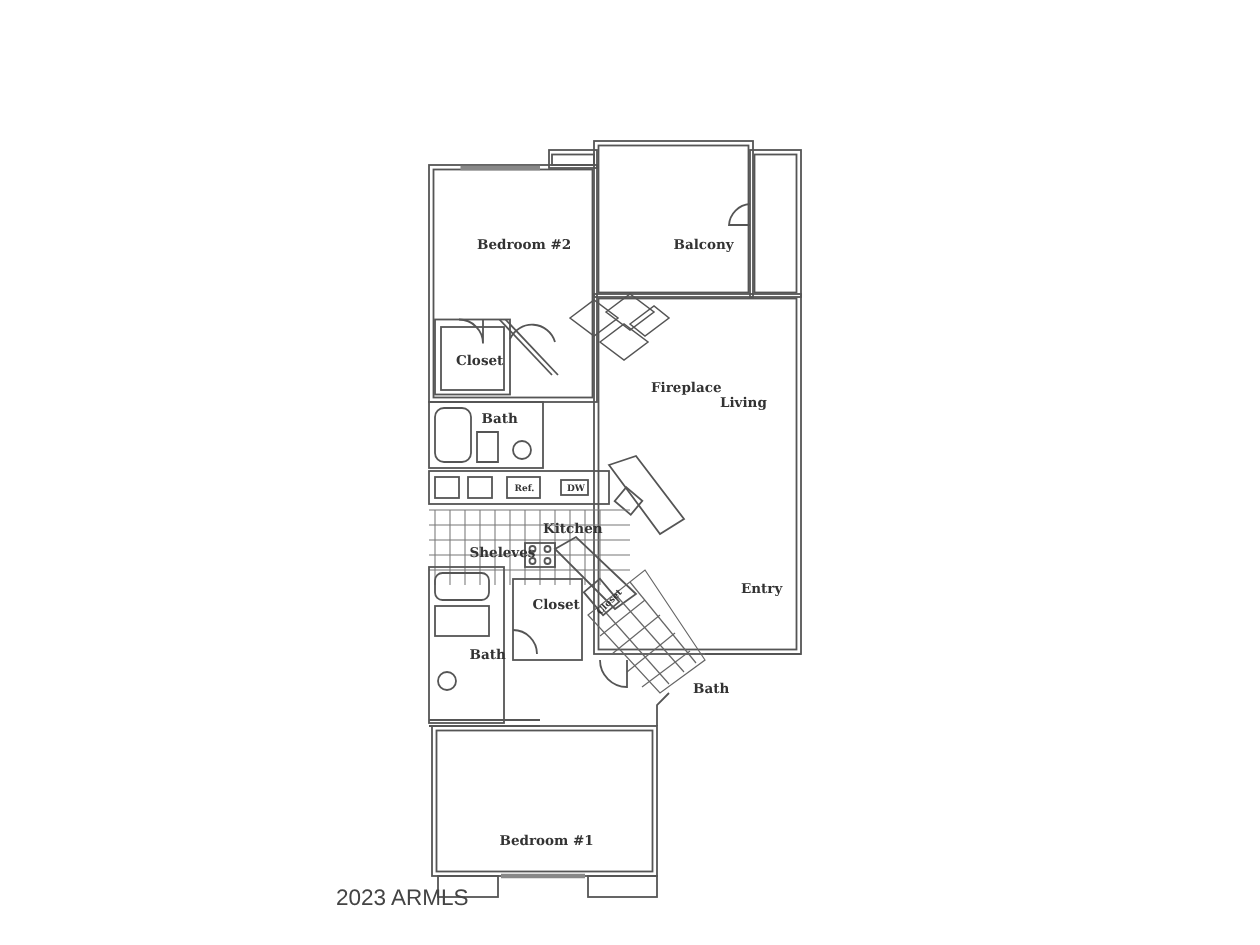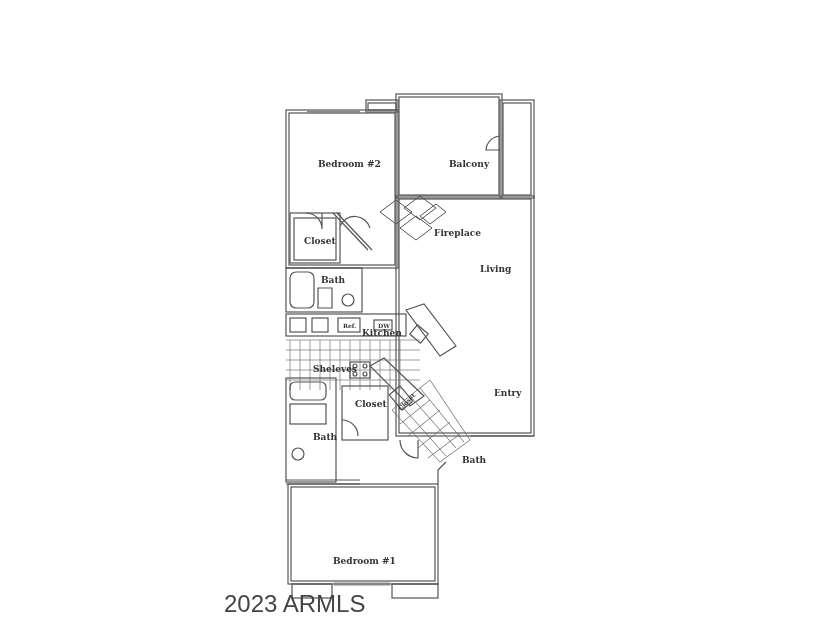--- a/index.html
+++ b/index.html
@@ -1,20 +1,20 @@
 <!DOCTYPE html>
 <html><head>
 <meta charset="utf-8">
 <style>
   html, body { margin:0; padding:0; background:#ffffff; }
   body { width:840px; height:630px; position:relative; overflow:hidden; font-family:"DejaVu Serif", serif; }
   #plan { position:absolute; left:0; top:0; width:840px; height:630px; }
   .lbl { position:absolute; font-family:"DejaVu Serif", serif; font-weight:bold; font-size:9px; color:#333; white-space:nowrap; }
   .lbl.small { font-size:6px; }
-  .wm { position:absolute; left:224px; top:590px; font-family:"Liberation Sans", sans-serif; font-size:24px; color:#444; letter-spacing:0px; }
+  .wm { position:absolute; left:224px; top:590px; font-family:"Liberation Sans", sans-serif; font-size:15px; color:#444; letter-spacing:0px; }
 </style>
 </head>
 <body>
 
 <svg id="plan" viewBox="0 0 840 630" xmlns="http://www.w3.org/2000/svg">
   <g fill="none" stroke="#555" stroke-width="1.2">
 
     <rect x="286" y="110" width="112" height="158"></rect>
     <rect x="289" y="113" width="106" height="152"></rect>
 
@@ -122,26 +122,26 @@
     <line x1="334" y1="584" x2="390" y2="584" stroke-width="3" stroke="#888"></line>
 
     <path d="M 438 484 L 438 470 L 446 462"></path>
     <line x1="470" y1="436" x2="534" y2="436"></line>
   </g>
 </svg>
 
 <div class="lbl" style="left:318px;top:159px;">Bedroom #2</div>
 <div class="lbl" style="left:421px;top:159px;margin-left:28px;">Balcony</div>
 <div class="lbl" style="left:304px;top:236px;">Closet</div>
-<div class="lbl" style="left:434px;top:228px;text-align:right;">Fireplace</div>
+<div class="lbl" style="left:434px;top:254px;text-align:right;">Fireplace</div>
 <div class="lbl" style="left:480px;top:264px;">Living</div>
 <div class="lbl" style="left:321px;top:275px;">Bath</div>
 <div class="lbl small" style="left:343px;top:322px;">Ref.</div>
 <div class="lbl small" style="left:378px;top:322px;">DW</div>
-<div class="lbl" style="left:362px;top:328px;">Kitchen</div>
+<div class="lbl" style="left:362px;top:348px;">Kitchen</div>
 <div class="lbl" style="left:293px;top:364px;margin-left:20px;">Sheleves</div>
 <div class="lbl" style="left:494px;top:388px;">Entry</div>
 <div class="lbl" style="left:355px;top:399px;">Closet</div>
 <div class="lbl small" style="left:396px;top:398px;transform:rotate(-45deg);">Closet</div>
 <div class="lbl" style="left:313px;top:432px;">Bath</div>
 <div class="lbl" style="left:462px;top:455px;">Bath</div>
 <div class="lbl" style="left:333px;top:528px;margin-top:28px;">Bedroom #1</div>
 
 <div class="wm">2023 ARMLS</div>
 

